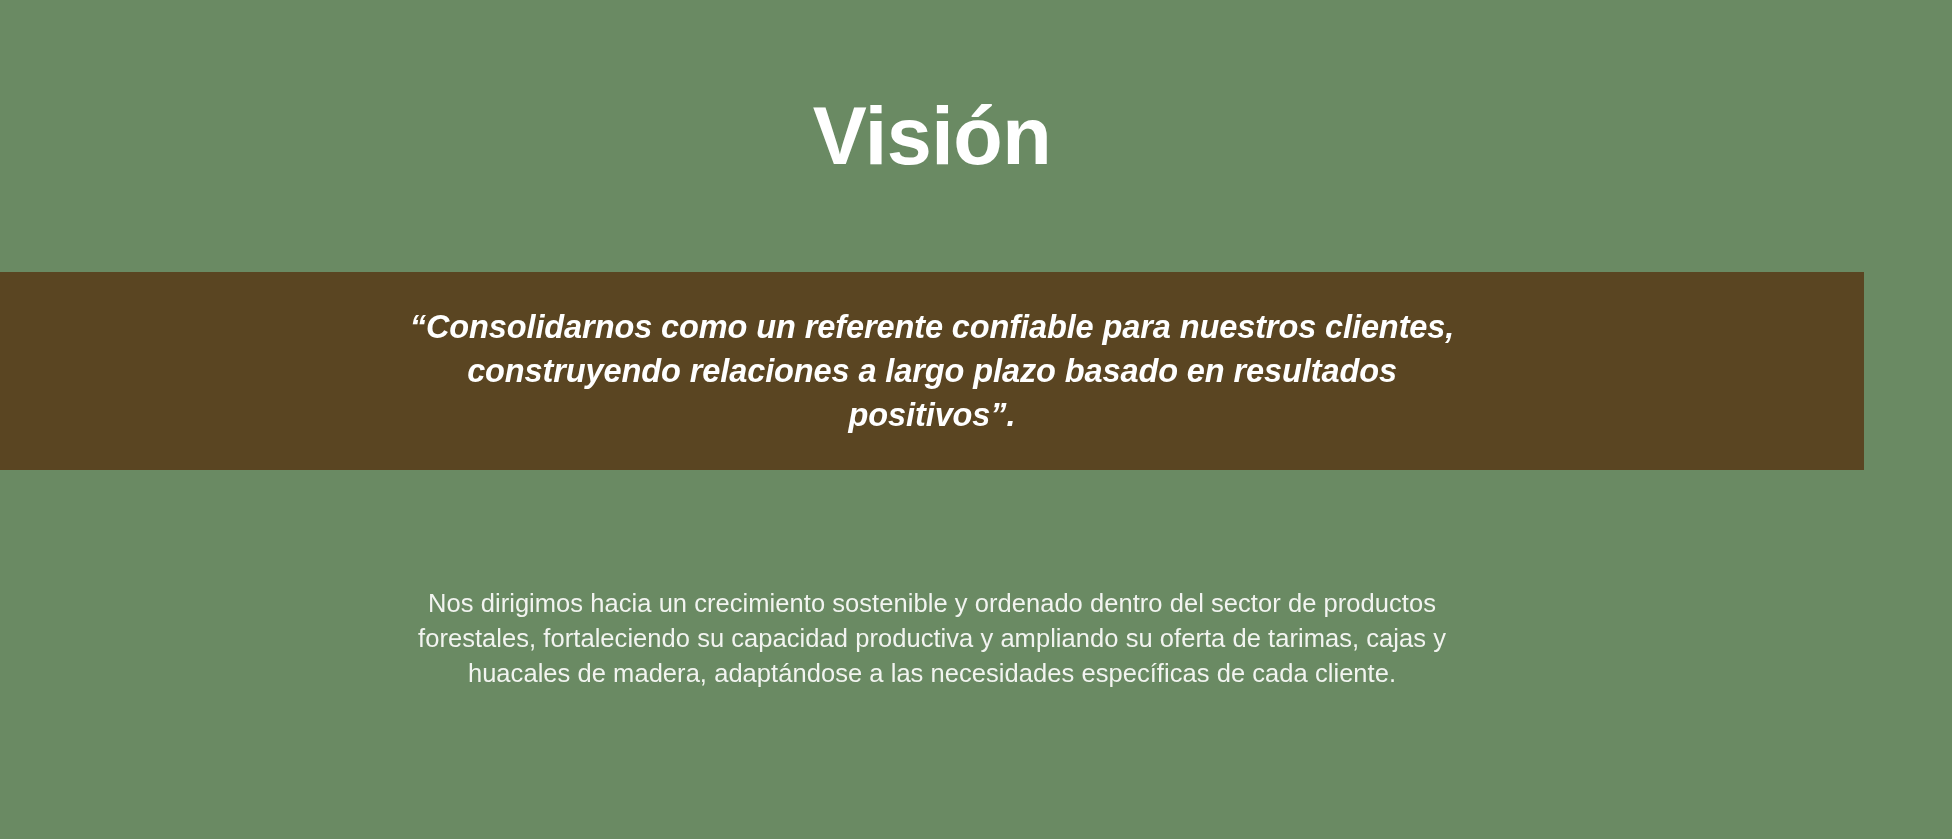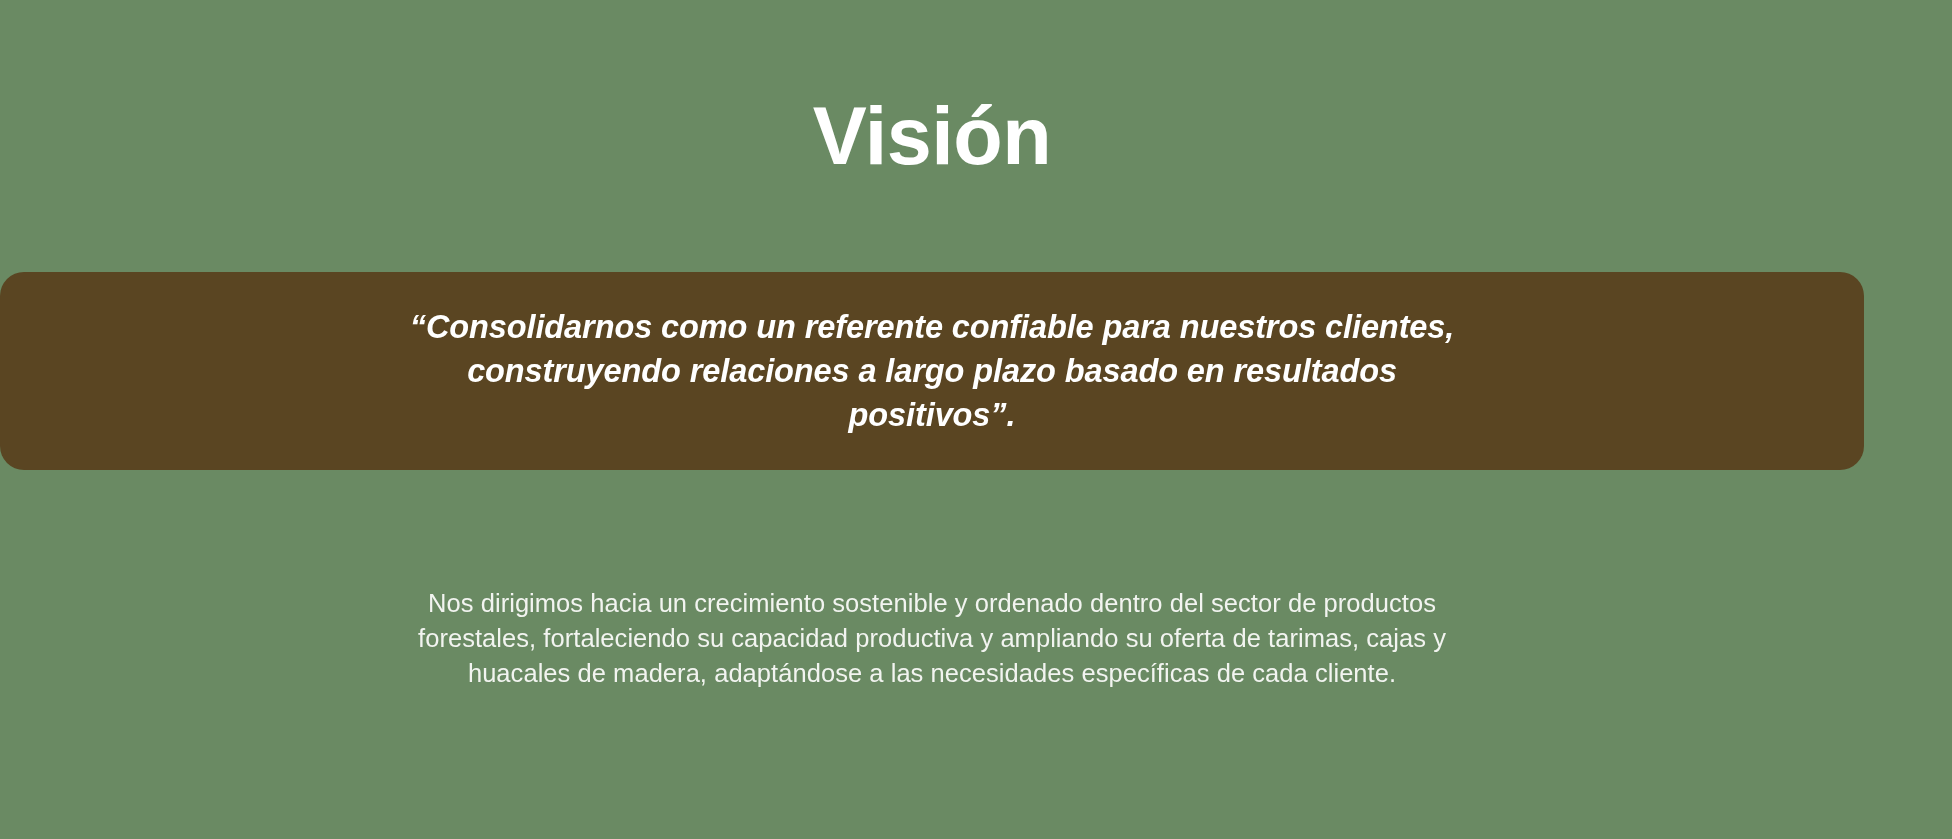--- a/index.html
+++ b/index.html
@@ -50,21 +50,20 @@
   }
 
   
   .quote-banner {
     height: 198px;
     background: #5a4522;
     display: flex;
     align-items: center;
     justify-content: center;
     flex: 0 0 auto;
-    border-radius: 24px;
   }
 
   .quote-text {
     font-family: "Liberation Sans", sans-serif;
     font-size: 32.5px;
     font-weight: 700;
     font-style: italic;
     color: #ffffff;
     line-height: 44px;
     text-align: center;

